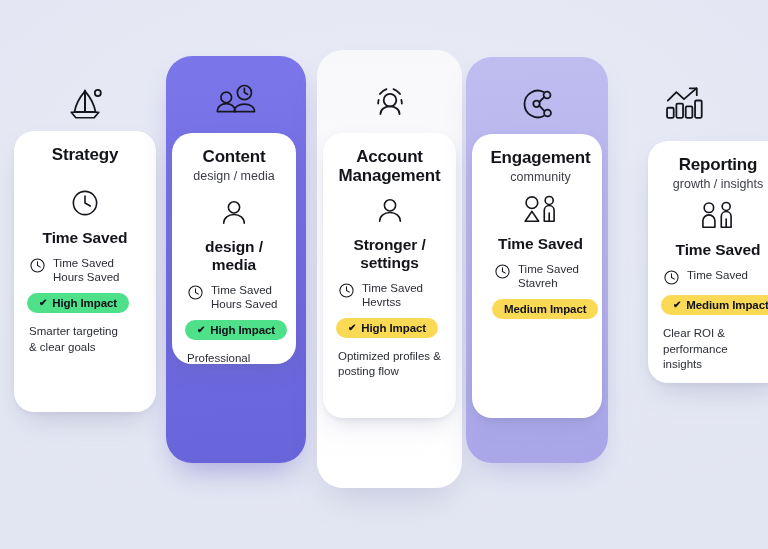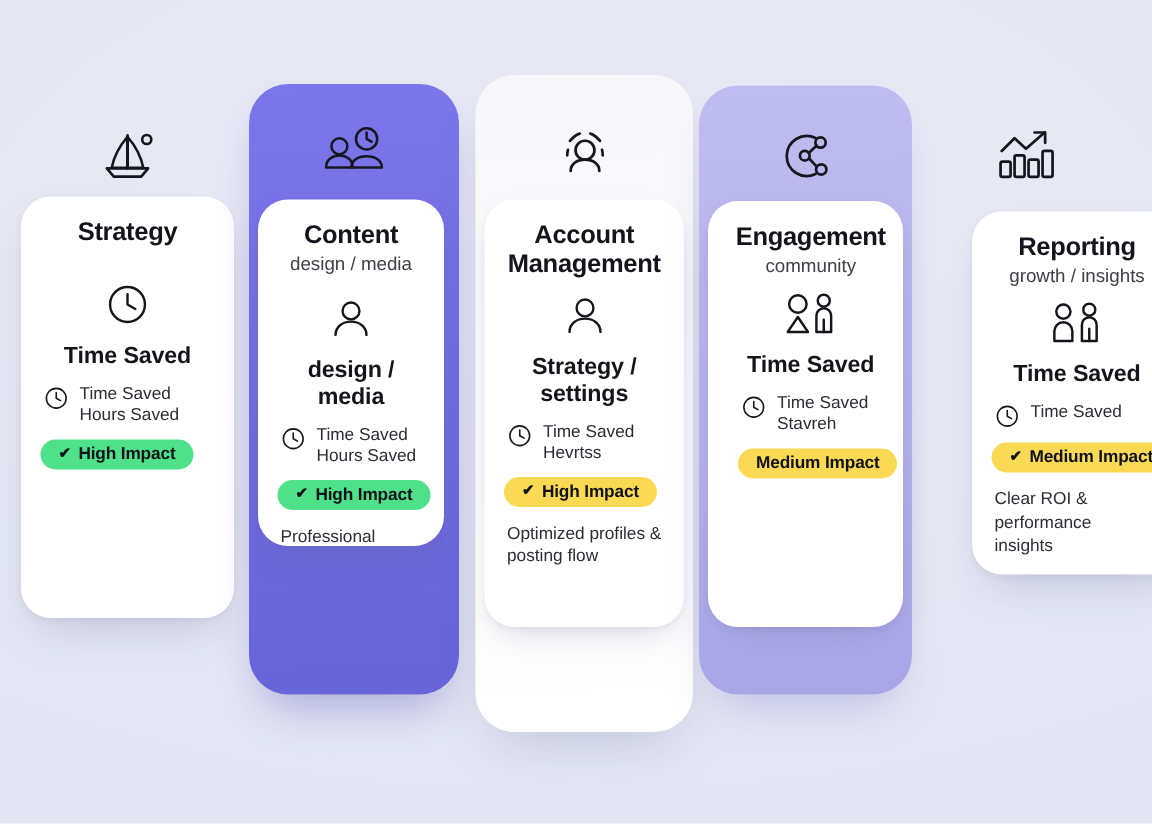--- a/index.html
+++ b/index.html
@@ -179,20 +179,22 @@
       </span>
       <span class="metric-text">
         <span>Time Saved</span>
         <span class="l2">Hours Saved</span>
       </span>
     </div>
     <div class="badge" style="background:#4fe08a;">
       <span class="tick">✔</span>
       <span>High Impact</span>
     </div>
+    <div class="blurb">Smarter targeting
+&amp; clear goals</div>
   </div>
 
   <div class="shell purple-dark" style="left:166px; top:56px; width:140px; height:407px;"></div>
   <div class="shell-icon" style="top:80px; left:166px; width:140px;">
     <svg width="46" height="42" viewBox="0 0 52 46" fill="none" stroke="#17181f" stroke-width="1.9" stroke-linecap="round" stroke-linejoin="round">
       <circle cx="15" cy="19" r="6"></circle>
       <path d="M5 35 C5 29.2 9.6 26 15 26 C20.4 26 25 29.2 25 35 Z"></path>
       <circle cx="35.5" cy="13.5" r="8"></circle>
       <path d="M35.5 8.6 L35.5 13.5 L39.2 15.6"></path>
       <path d="M24 35 C24 29.8 29 26.6 35.5 26.6 C42 26.6 47 29.8 47 35 Z"></path>
@@ -241,21 +243,21 @@
   </div>
   <div class="card" style="left:323px; top:133px; width:133px; height:285px;">
     <div class="card-title" style="white-space:pre-line;">Account
 Management</div>
     <div class="mid-icon" style="margin-top:9px;">
       <svg width="30" height="30" viewBox="0 0 32 32" fill="none" stroke="#15161c" stroke-width="1.7" stroke-linecap="round" stroke-linejoin="round">
         <circle cx="16" cy="11" r="6"></circle>
         <path d="M5 28 C5 22.2 10 18.6 16 18.6 C22 18.6 27 22.2 27 28"></path>
       </svg>
     </div>
-    <div class="metric-title">Strategy / settings</div>
+    <div class="metric-title">Stronger / settings</div>
     <div class="metric-row">
       <span class="clock">
         <svg width="17" height="17" viewBox="0 0 32 32" fill="none" stroke="#15161c" stroke-width="2" stroke-linecap="round" stroke-linejoin="round">
           <circle cx="16" cy="16" r="12.4"></circle>
           <path d="M16 8.8 L16 16 L21.4 19"></path>
         </svg>
       </span>
       <span class="metric-text">
         <span>Time Saved</span>
         <span class="l2">Hevrtss</span>

